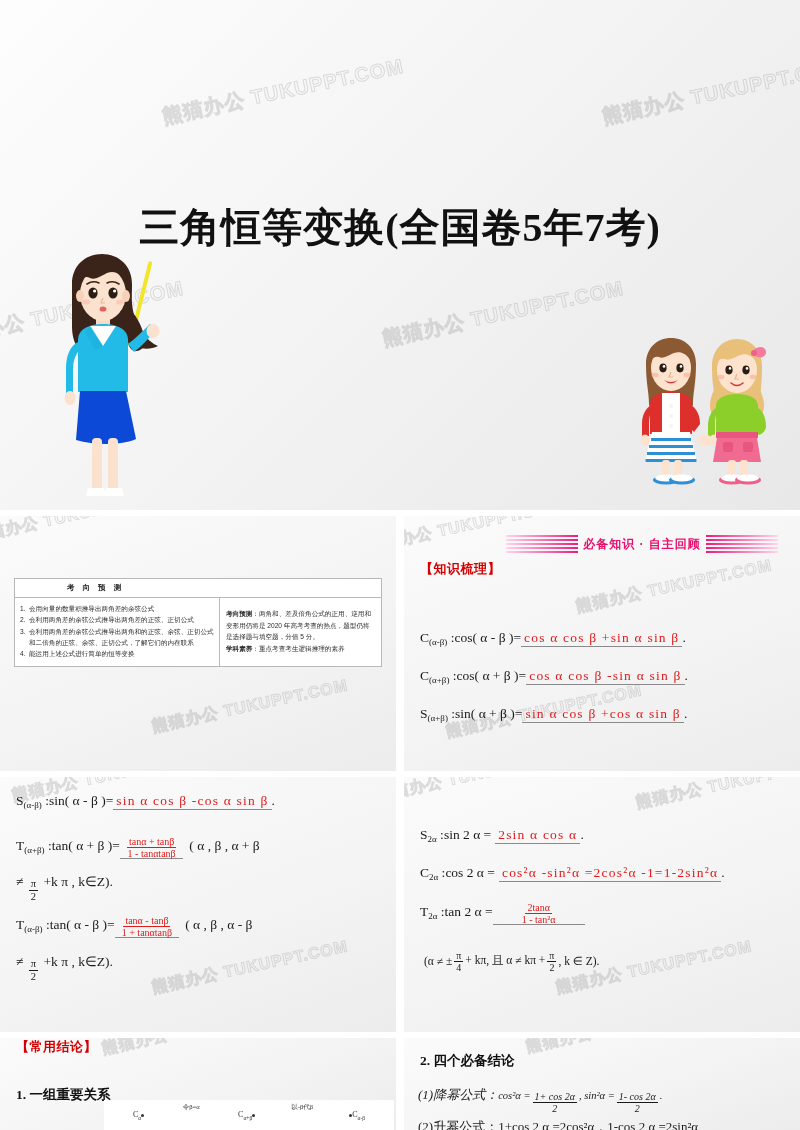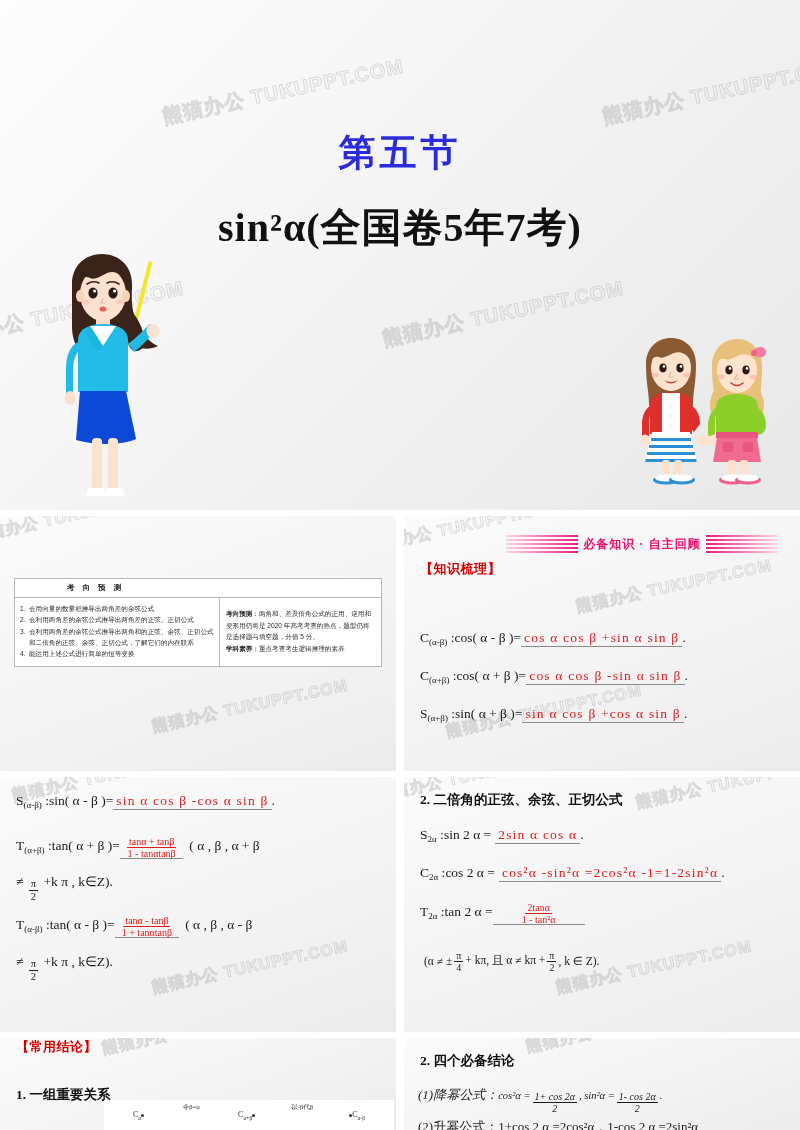--- a/index.html
+++ b/index.html
@@ -147,22 +147,21 @@
 <body>
 
 <div class="page">
 
   <div class="slide" id="slide-cover">
     <div class="wm" style="left:160px;top:78px;font-size:20px;">熊猫办公 TUKUPPT.COM</div>
     <div class="wm" style="left:600px;top:78px;font-size:20px;">熊猫办公 TUKUPPT.COM</div>
     <div class="wm" style="left:-60px;top:300px;font-size:20px;">熊猫办公 TUKUPPT.COM</div>
     <div class="wm" style="left:380px;top:300px;font-size:20px;">熊猫办公 TUKUPPT.COM</div>
 
-    <div class="cover-title1">第五节</div>
-    <div class="cover-title2">sin²α(全国卷5年7考)</div>
+    <div class="cover-title2">三角恒等变换(全国卷5年7考)</div>
 
     <svg class="teacher" viewBox="0 0 180 260">
 
       <rect x="118" y="12" width="4" height="88" rx="2" fill="#f2e62a" transform="rotate(14 120 56)"></rect>
 
       <path d="M52 36c0-18 13-30 30-30s30 12 30 30c0 16-2 26 8 44 6 11 13 16 18 18-10 5-22 3-30-5-7 14-22 20-34 18-14-3-22-15-22-33z" fill="#3a2318"></path>
 
       <rect x="76" y="66" width="14" height="16" fill="#f7d9c4"></rect>
 
       <ellipse cx="83" cy="46" rx="23" ry="27" fill="#fbe2cf"></ellipse>
@@ -421,21 +420,20 @@
       </span>&nbsp;
       <span>+k π , k∈Z).</span>
     </div>
   </div>
 
   <div class="slide plain" id="slide-5">
     <div class="wm" style="left:-30px;top:-12px;font-size:16px;">熊猫办公 TUKUPPT.COM</div>
     <div class="wm" style="left:230px;top:-5px;font-size:16px;">熊猫办公 TUKUPPT.COM</div>
     <div class="wm" style="left:150px;top:180px;font-size:16px;">熊猫办公 TUKUPPT.COM</div>
 
-    <div class="sub-h" style="position:absolute;left:16px;top:14px;">2. 二倍角的正弦、余弦、正切公式</div>
 
     <div class="fx" style="position:absolute;left:16px;top:50px;">
       <span>S</span>
         <span class="sub">2α</span>
         <span>&nbsp;:</span>
       <span>sin 2 α =</span>
       <span class="ans" style="margin-left:4px">2sin  α cos  α</span>
       <span>.</span>
     </div>
 

